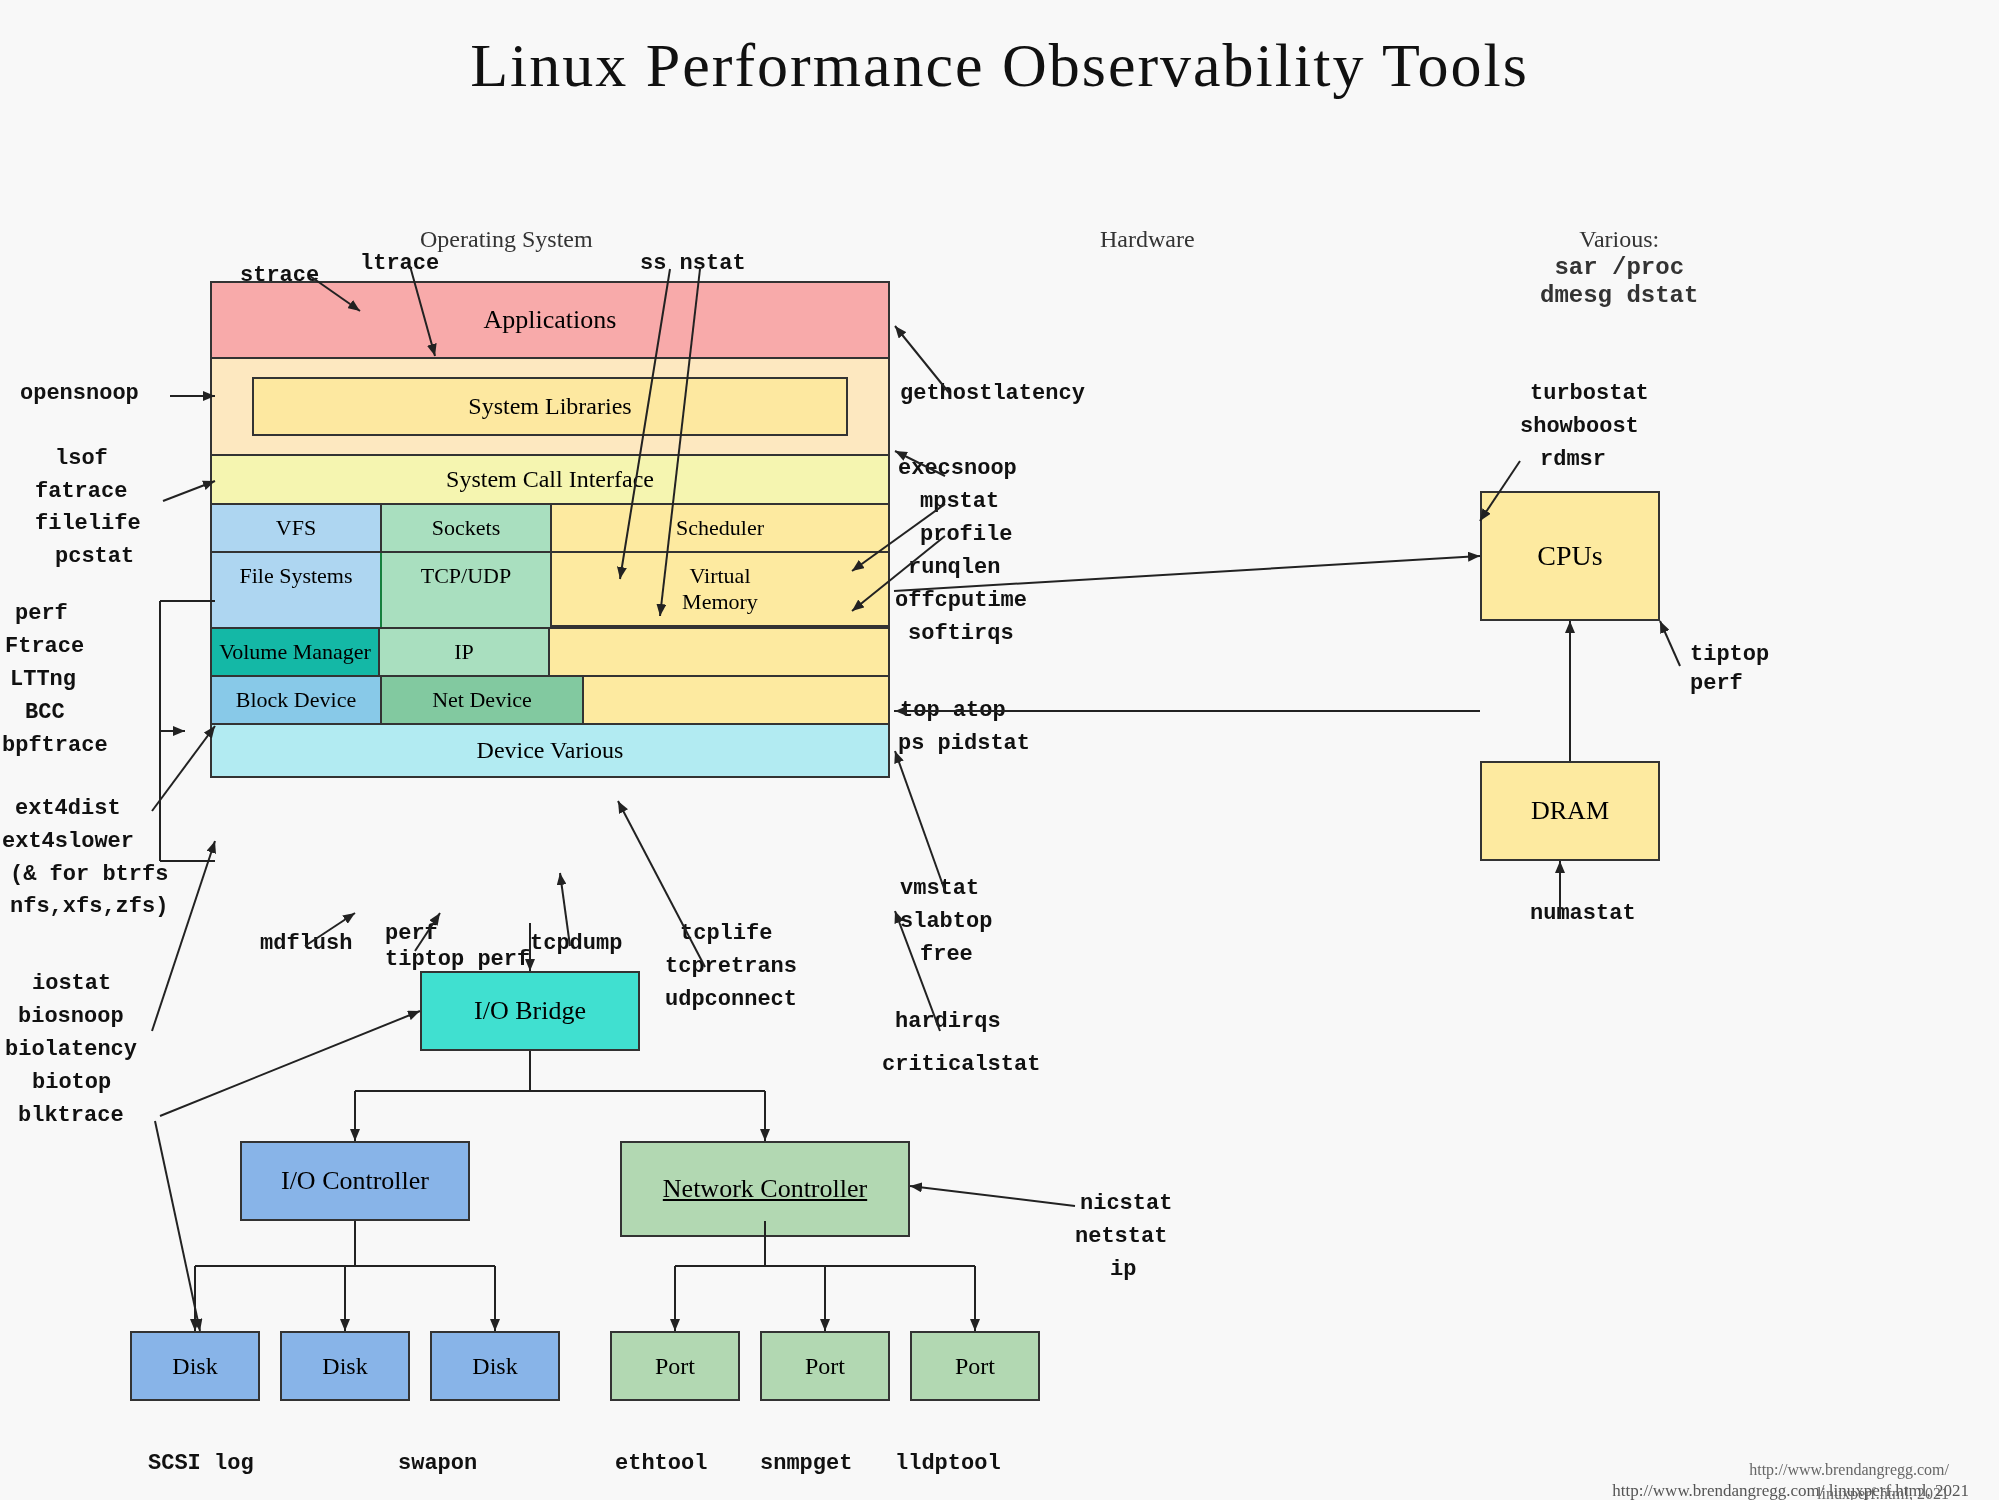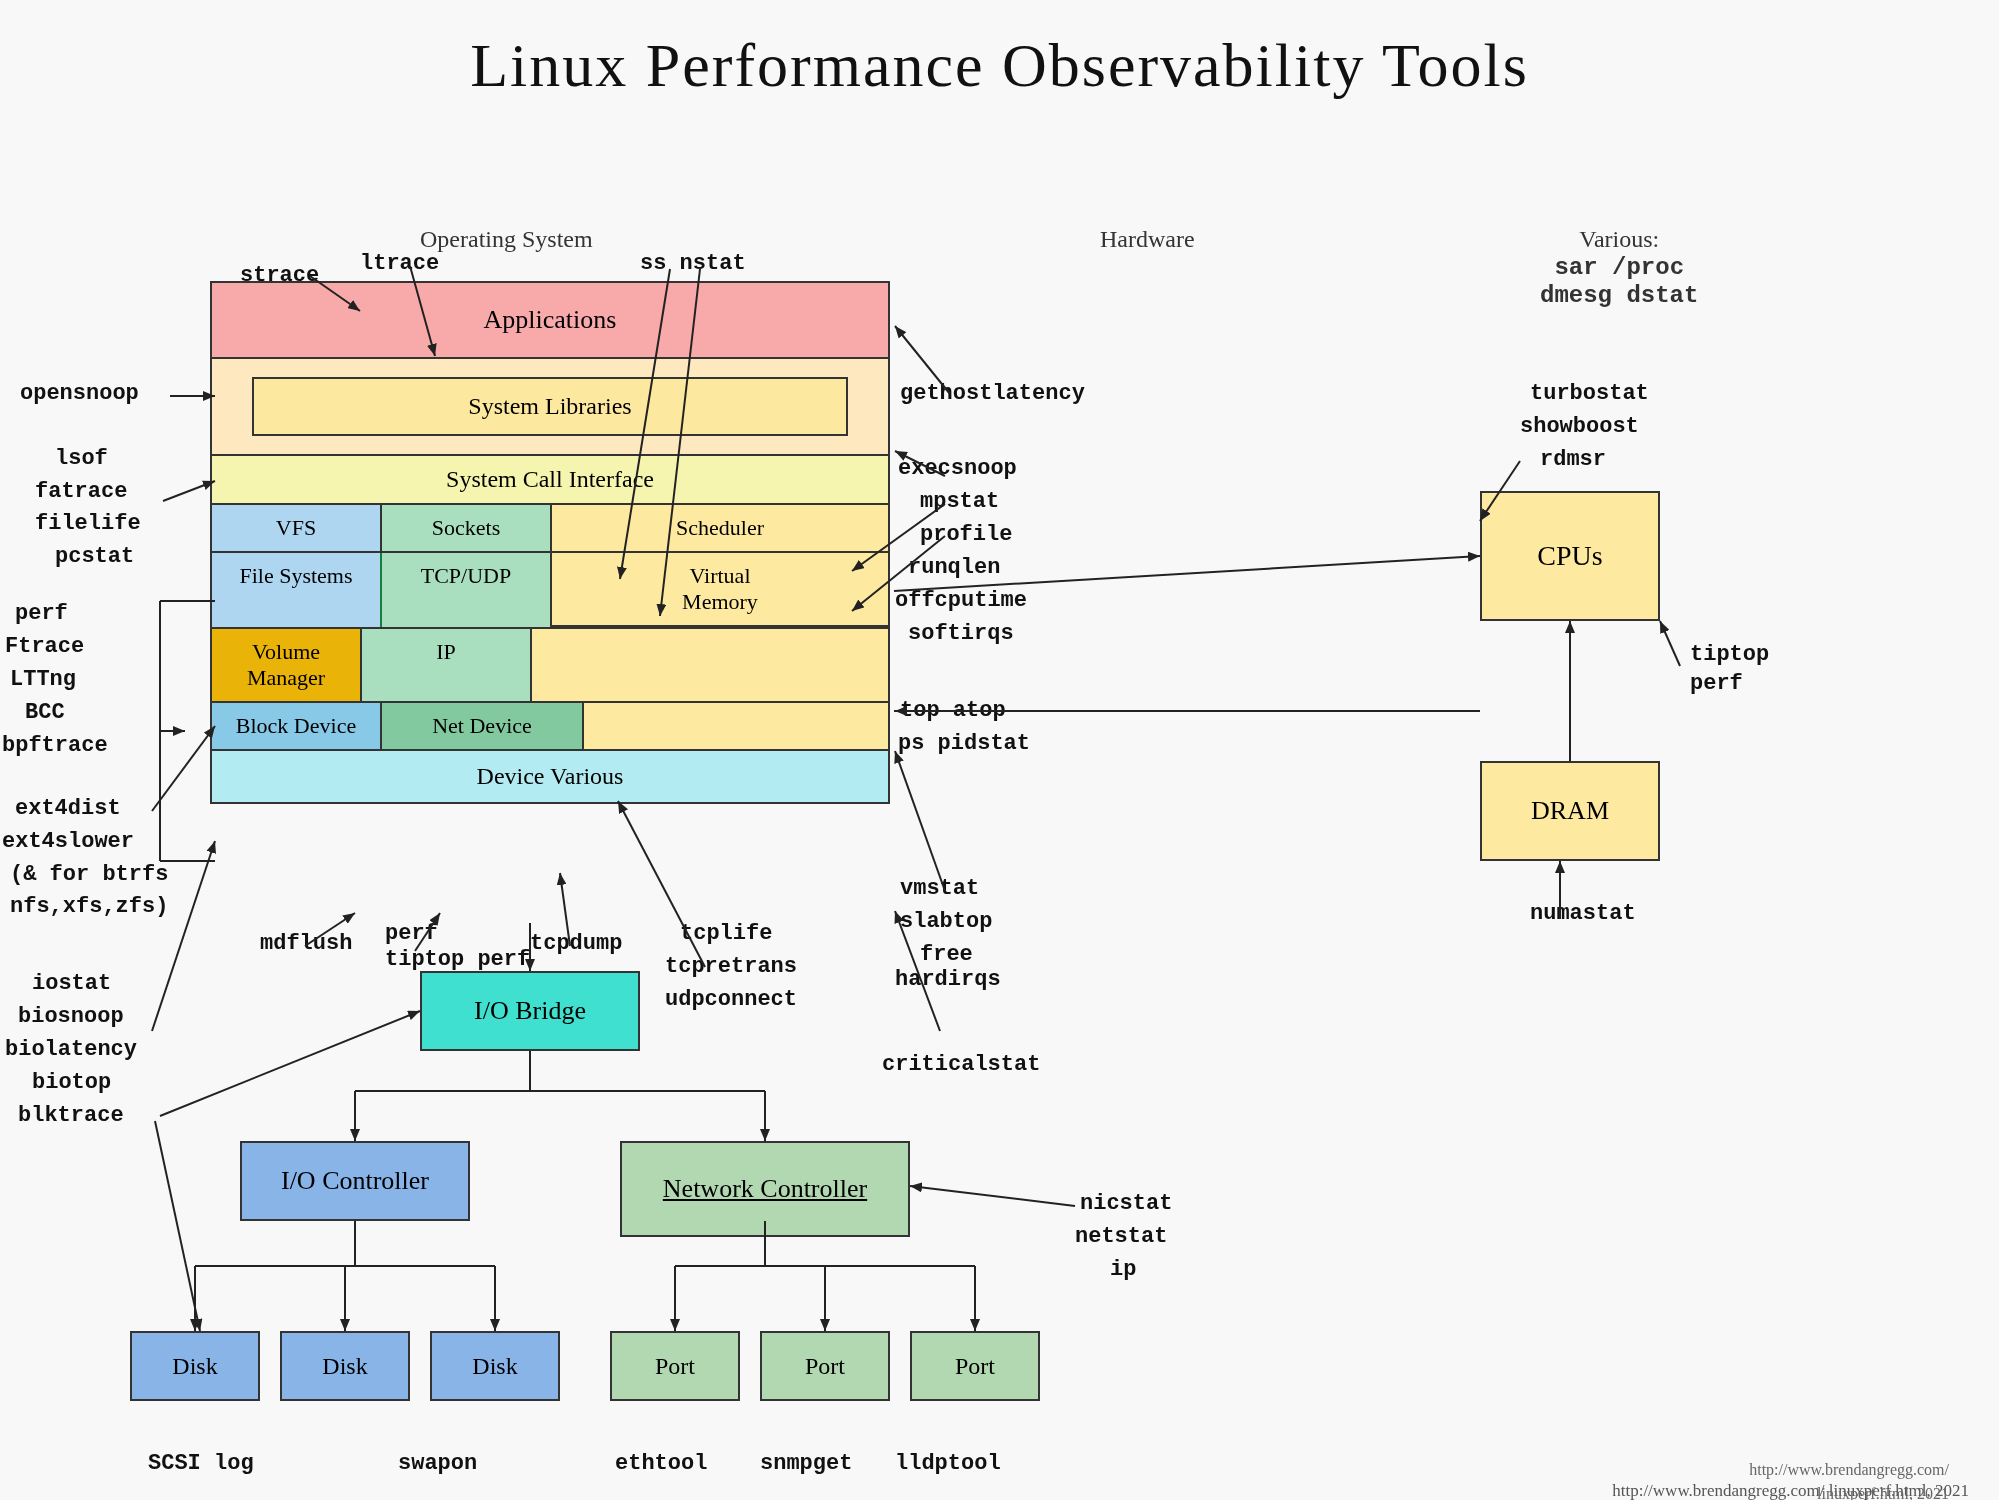--- a/index.html
+++ b/index.html
@@ -80,21 +80,21 @@
     }
     .kernel-cell:last-child { border-right: none; }
     .cell-vfs { background: #aed6f1; width: 170px; }
     .cell-sockets { background: #a9dfbf; width: 170px; }
     .cell-scheduler { background: #fdeaa0; width: 180px; flex: 1; }
     .row2 { display: flex; border-bottom: 2px solid #333; }
     .cell-fs { background: #aed6f1; width: 170px; text-align: center; font-size: 22px; font-family: 'Georgia', serif; padding: 10px 6px; border-right: 2px solid #15803d; }
     .cell-tcpudp { background: #a9dfbf; width: 170px; text-align: center; font-size: 22px; font-family: 'Georgia', serif; padding: 10px 6px; border-right: 2px solid #333; }
     .cell-virtmem { background: #fdeaa0; flex: 1; text-align: center; font-size: 22px; font-family: 'Georgia', serif; padding: 10px 6px; }
     .row3 { display: flex; border-bottom: 2px solid #333; }
-    .cell-volmgr { background: #eab308; width: 150px; text-align: center; font-size: 22px; font-family: 'Georgia', serif; padding: 10px 6px; border-right: 2px solid #333; }
+    .cell-volmgr { background: #14b8a6; width: 168px; text-align: center; font-size: 22px; font-family: 'Georgia', serif; padding: 10px 6px; border-right: 2px solid #333; }
     .cell-ip { background: #a9dfbf; width: 170px; text-align: center; font-size: 22px; font-family: 'Georgia', serif; padding: 10px 6px; border-right: 2px solid #333; }
     .row4 { display: flex; border-bottom: 2px solid #333; }
     .cell-blkdev { background: #88c9e8; width: 170px; text-align: center; font-size: 22px; font-family: 'Georgia', serif; padding: 10px 6px; border-right: 2px solid #333; }
     .cell-netdev { background: #82c9a0; width: 202px; text-align: center; font-size: 22px; font-family: 'Georgia', serif; padding: 10px 6px; border-right: 2px solid #333; }
     .cell-virtmem2 { background: #fdeaa0; flex: 1; text-align: center; font-size: 22px; font-family: 'Georgia', serif; padding: 10px 6px; }
     .layer-devdrivers {
       background: #b2ebf2;
       text-align: center;
       font-size: 24px;
       padding: 12px 0;
@@ -313,21 +313,21 @@
   <div class="label" style="left:895px; top:477px;">offcputime</div>
   <div class="label" style="left:908px; top:510px;">softirqs</div>
 
   <div class="label" style="left:900px; top:587px;">top atop</div>
   <div class="label" style="left:898px; top:620px;">ps pidstat</div>
 
   <div class="label" style="left:900px; top:765px;">vmstat</div>
   <div class="label" style="left:900px; top:798px;">slabtop</div>
   <div class="label" style="left:920px; top:831px;">free</div>
 
-  <div class="label" style="left:895px; top:856px;text-align:center;">hardirqs</div>
+  <div class="label" style="left:895px; top:898px;text-align:center;">hardirqs</div>
   <div class="label" style="left:882px; top:941px;">criticalstat</div>
 
   <div class="label" style="left:1530px; top:270px;">turbostat</div>
   <div class="label" style="left:1520px; top:303px;">showboost</div>
   <div class="label" style="left:1540px; top:336px;">rdmsr</div>
 
   <div class="label" style="left:1690px; top:530px; line-height:1.3;">
     <div>tiptop</div>
     <div>perf</div>
   </div>

